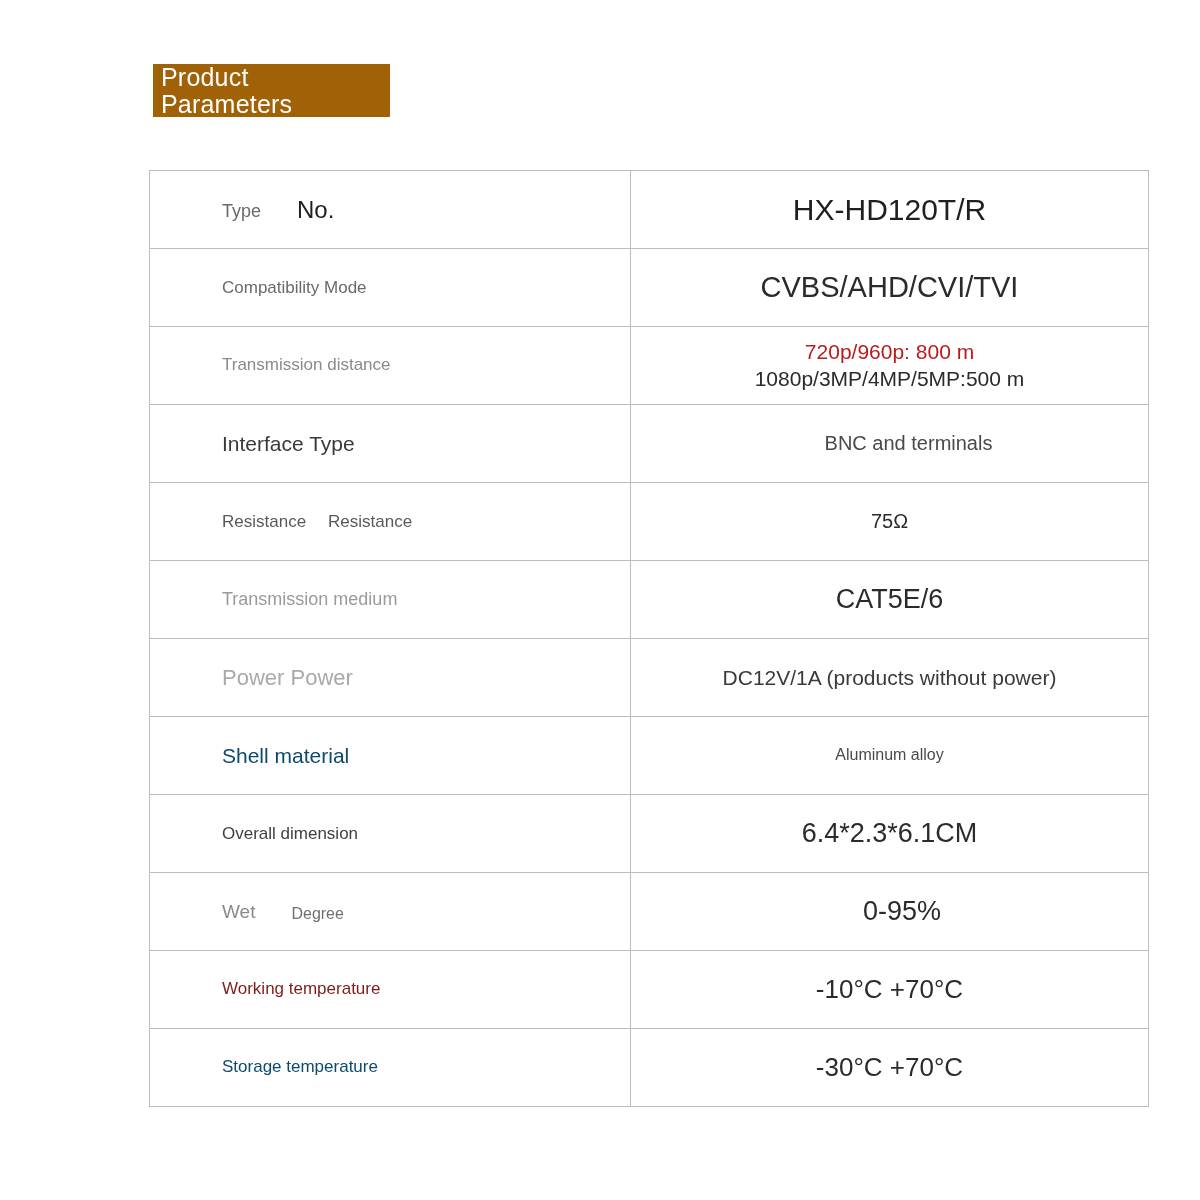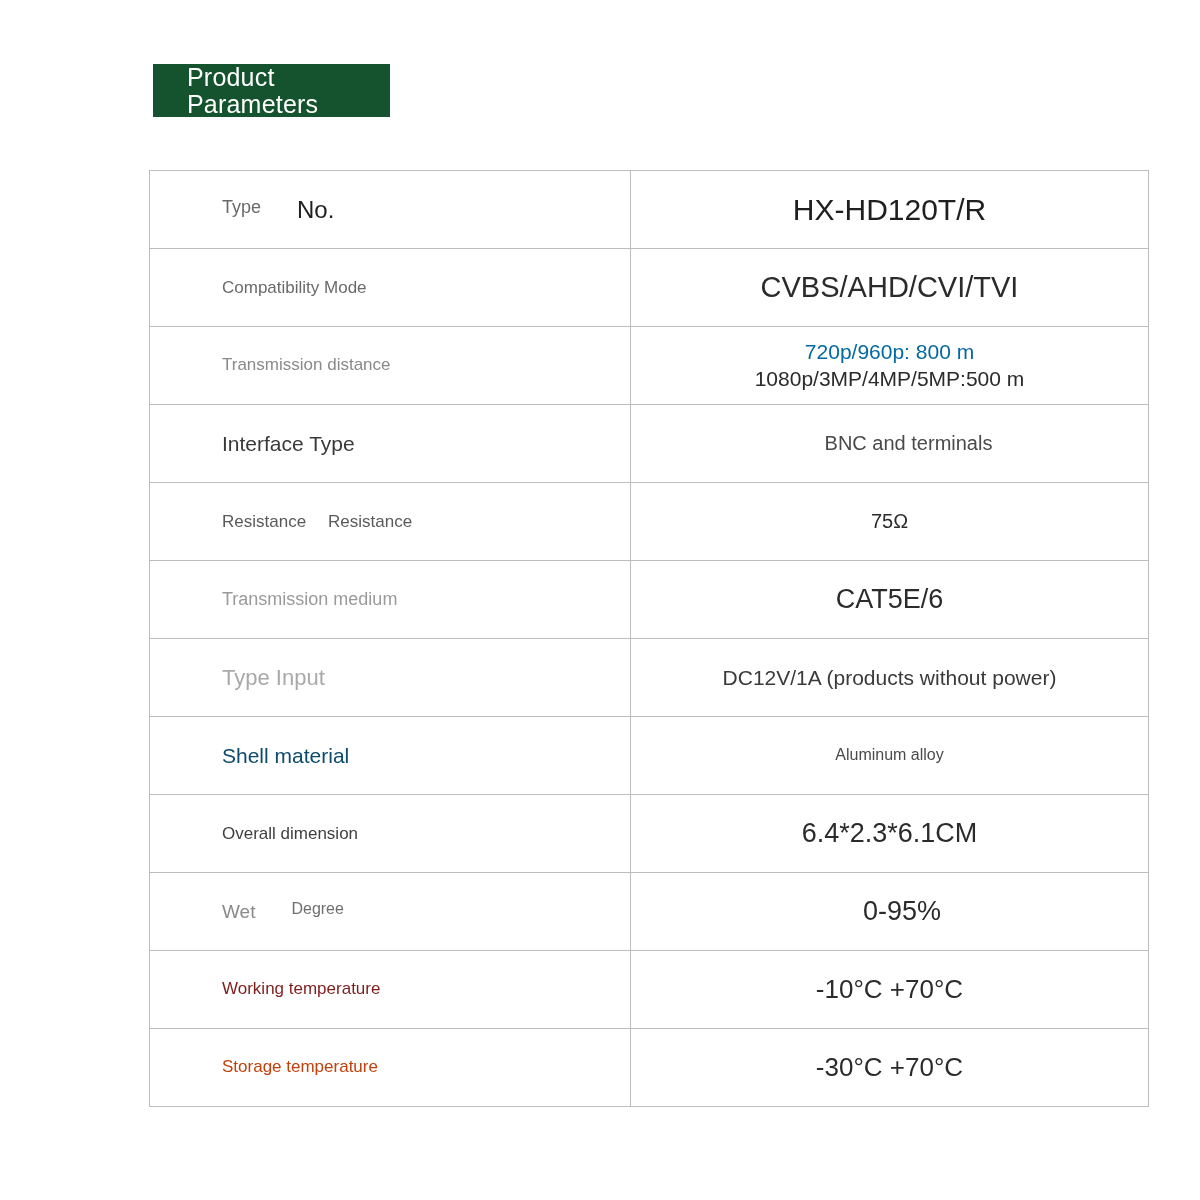--- a/index.html
+++ b/index.html
@@ -16,25 +16,25 @@
     height: 1200px;
     background: #ffffff;
     overflow: hidden;
   }
   .title-banner {
     position: absolute;
     left: 153px;
     top: 64px;
     width: 237px;
     height: 53px;
-    background: #14532d;
+    background: #a16207;
     color: #ffffff;
     display: flex;
     align-items: center;
-    padding-left: 34px;
+    padding-left: 8px;
     box-sizing: border-box;
     font-size: 25px;
     line-height: 27px;
     letter-spacing: 0.2px;
   }
   .title-banner span {
     display: block;
     max-width: 200px;
     word-break: break-word;
   }
@@ -67,21 +67,21 @@
     color: #2b2b2b;
     padding-left: 10px;
     padding-right: 10px;
   }
   .lbl {
     display: inline-block;
   }
   .lbl.two-col {
     display: flex;
     gap: 36px;
-    align-items: flex-start;
+    align-items: flex-end;
   }
   .lbl .part-a {
     display: inline-block;
   }
   .lbl .part-b {
     display: inline-block;
     max-width: 70px;
     line-height: 1.05;
   }
   .val-stack {
@@ -94,21 +94,21 @@
   
   .r-type .lbl { font-size: 18px; color: #6a6a6a; }
   .r-type .part-b { font-size: 24px; color: #1f1f1f; max-width: none;}
   .r-type .value-cell { font-size: 30px; color: #1f1f1f; margin-left: 40px; }
 
   .r-compat .lbl { font-size: 17px; color: #6a6a6a; line-height: 1.15; max-width: 170px; }
   .r-compat .value-cell { font-size: 29px; }
 
   .r-dist .lbl { font-size: 17px; color: #8a8a8a; line-height: 1.2; max-width: 170px; }
   .r-dist .value-cell { font-size: 21px; }
-  .r-dist .faded { color: #0369a1; text-align: center; }
+  .r-dist .faded { color: #b91c1c; text-align: center; }
 
   .r-iface .lbl { font-size: 21px; color: #3a3a3a; }
   .r-iface .value-cell { font-size: 20px; color: #4a4a4a; padding-left: 48px; }
 
   .r-res .lbl { font-size: 17px; color: #5a5a5a; line-height: 1.05; }
   .r-res .value-cell { font-size: 20px; }
 
   .r-medium .lbl { font-size: 18px; color: #9a9a9a; line-height: 1.2; max-width: 180px;}
   .r-medium .value-cell { font-size: 27px; }
 
@@ -122,21 +122,21 @@
   .r-dim .lbl { font-size: 17px; color: #3f3f3f; }
   .r-dim .value-cell { font-size: 27px; }
 
   .r-wet .lbl { font-size: 19px; color: #8a8a8a; }
   .r-wet .part-b { font-size: 16px; color: #6f6f6f; line-height: 1.05; }
   .r-wet .value-cell { font-size: 27px; padding-left: 35px; }
 
   .r-worktemp .lbl { font-size: 17px; color: #7f1d1d; line-height: 1.2; max-width: 180px; }
   .r-worktemp .value-cell { font-size: 26px; margin-left: 25px; }
 
-  .r-storetemp .lbl { font-size: 17px; color: #c2410c; line-height: 1.2; max-width: 180px; }
+  .r-storetemp .lbl { font-size: 17px; color: #0c4a6e; line-height: 1.2; max-width: 180px; }
   .r-storetemp .value-cell { font-size: 26px; }
 </style>
 </head>
 <body>
 
 <div class="page">
 
   <div class="title-banner">
     <span>Product Parameters</span>
   </div>
@@ -191,21 +191,21 @@
 
       <tr class="r-medium">
         <td class="label-cell">
           <span class="lbl">Transmission medium</span>
         </td>
         <td class="value-cell">CAT5E/6</td>
       </tr>
 
       <tr class="r-power">
         <td class="label-cell">
-          <span class="lbl">Type Input</span>
+          <span class="lbl">Power Power</span>
         </td>
         <td class="value-cell">DC12V/1A (products without power)</td>
       </tr>
 
       <tr class="r-shell">
         <td class="label-cell">
           <span class="lbl">Shell material</span>
         </td>
         <td class="value-cell">
           <span class="val-stack">Aluminum alloy</span>

